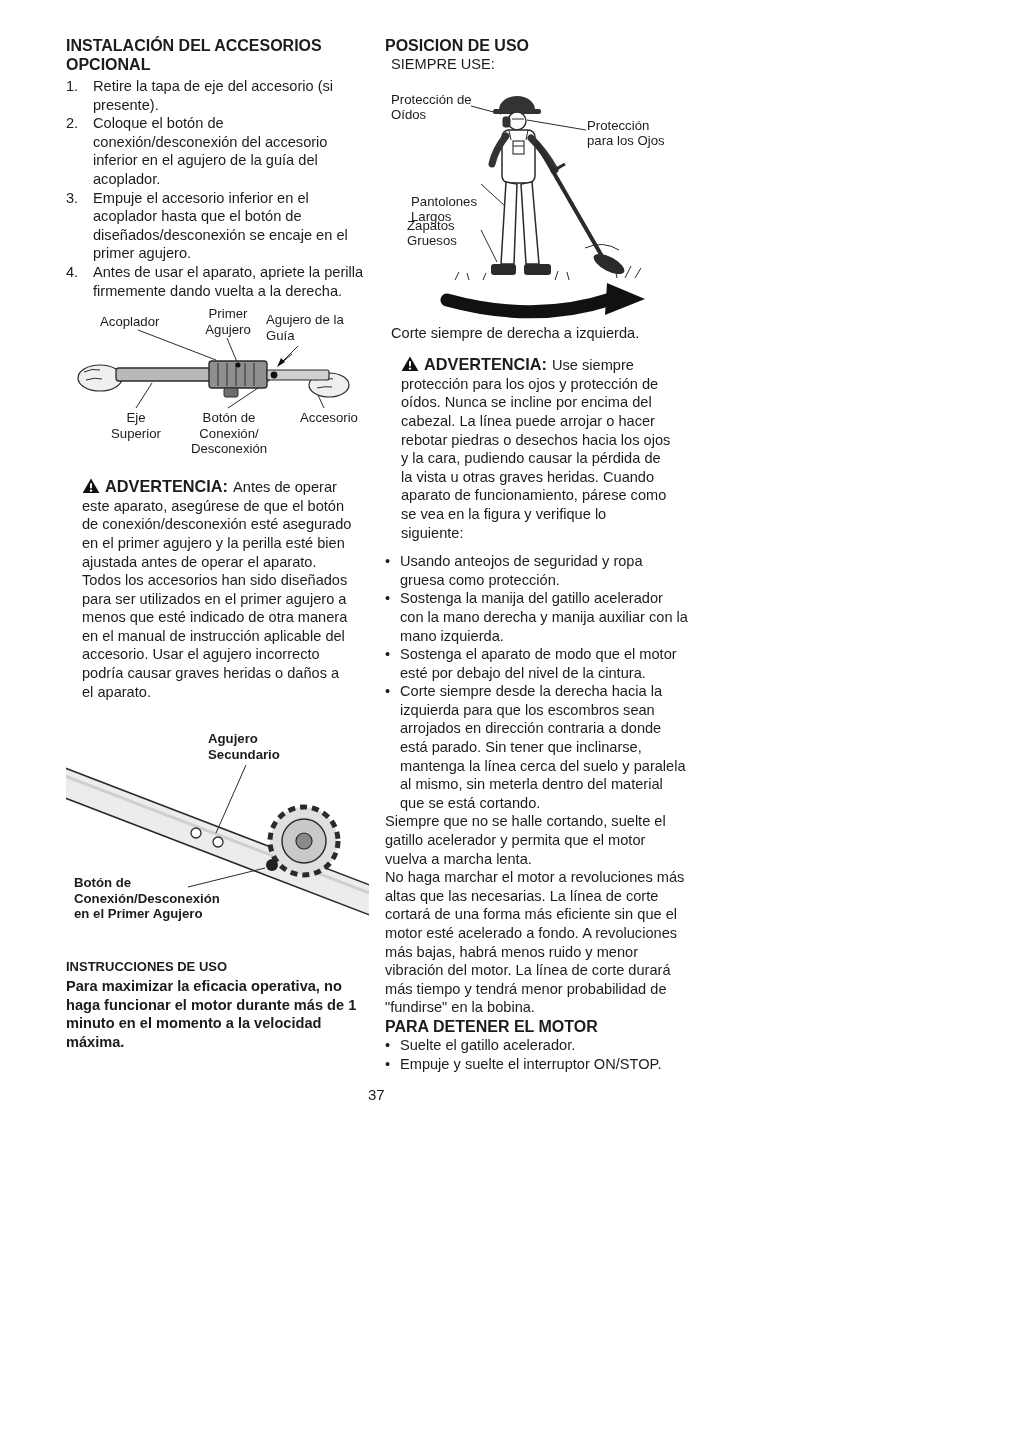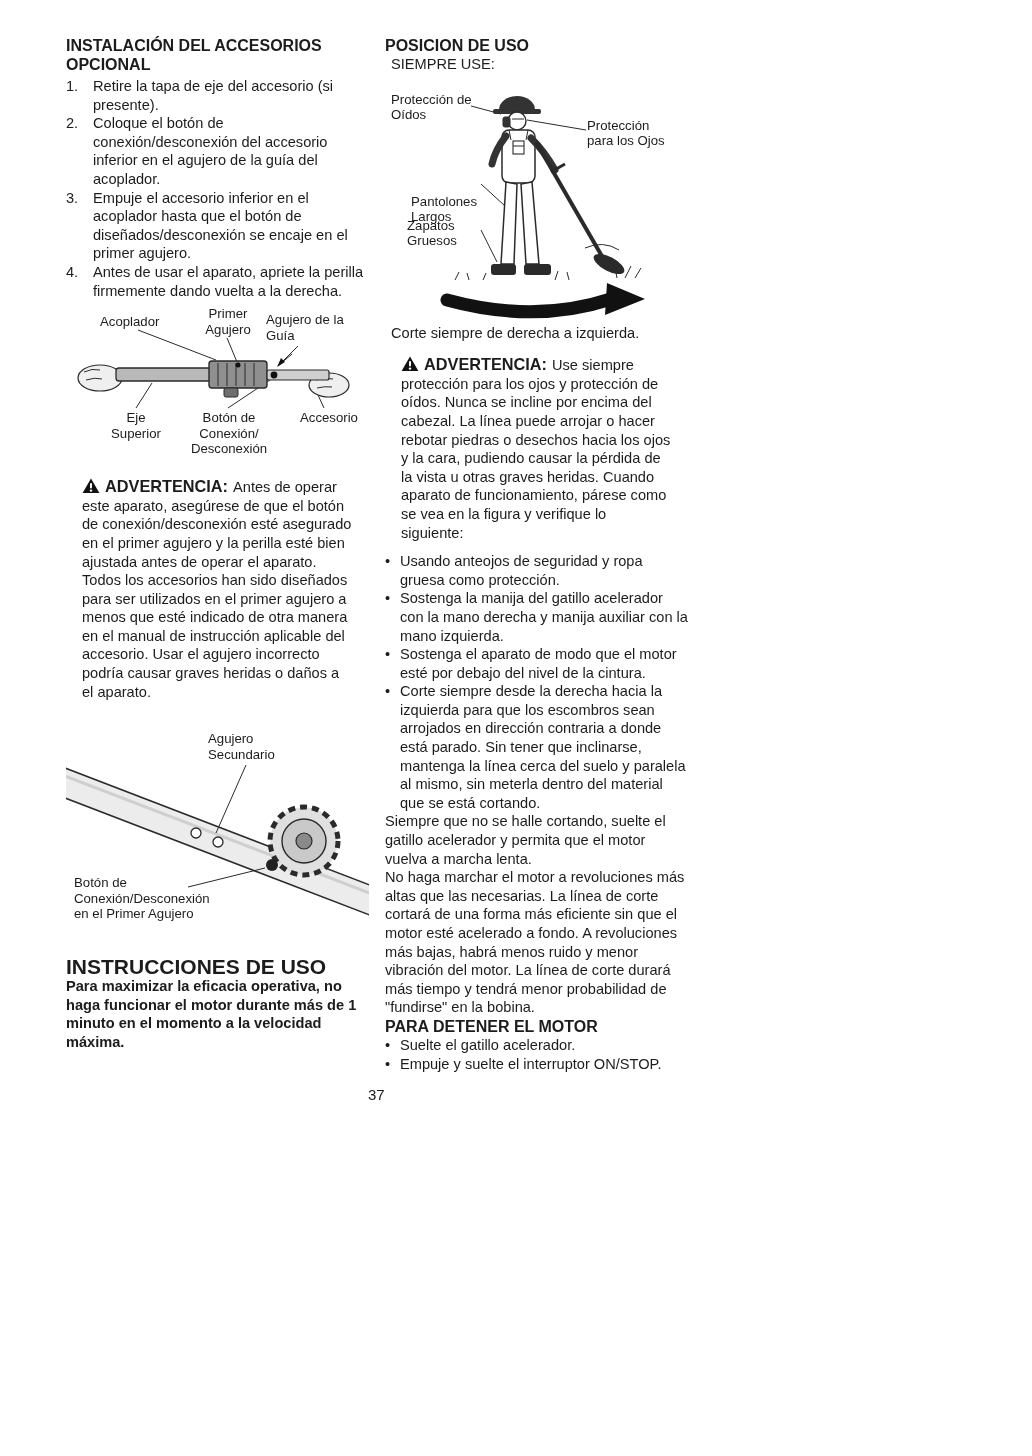--- a/index.html
+++ b/index.html
@@ -9,21 +9,21 @@
     font-family:"Liberation Sans", sans-serif;
     color:#1c1c1c;
     position:relative;
   }
   .page { position:relative; width:1032px; height:1456px; background:#ffffff; overflow:hidden; }
   .col { position:absolute; top:36px; font-size:14.6px; line-height:18.6px; }
   .col-left  { left:66px;  width:303px; }
   .col-right { left:385px; width:303px; }
 
   .h-title { font-size:16px; font-weight:bold; line-height:19px; }
-  .h-big   { font-size:21px; font-weight:bold; line-height:20px; margin-top:14px; }
+  .h-big   { font-size:13px; font-weight:bold; line-height:20px; margin-top:14px; }
 
   .steps { list-style:none; margin-top:3px; }
   .step  { display:flex; }
   .step-num  { flex:none; width:27px; }
   .step-text { flex:1; }
 
   .bullets { list-style:none; }
   .bullet { display:flex; }
   .bullet-glyph { flex:none; width:15px; }
   .bullet-text  { flex:1; }
@@ -31,21 +31,21 @@
   .warning { margin:13px 16px 10px; }
   .warn-icon { display:inline-block; vertical-align:-2px; margin-right:5px; }
   .warn-icon svg { display:block; }
   .warn-label { font-weight:bold; font-size:16.3px; margin-right:5px; }
 
   .bold-para { font-weight:bold; }
 
   .figure { position:relative; width:303px; }
   .figure svg { position:absolute; left:0; top:0; }
   .fig1 { height:158px; margin-top:6px; }
-  .fig2 { height:214px; margin-top:28px; }
+  .fig2 { height:214px; margin-top:28px;font-weight:bold; }
   .fig3 { height:242px; margin-top:4px; }
   .fig-label { position:absolute; font-size:13.2px; line-height:15.5px; color:#1c1c1c; }
   .tc { text-align:center; }
 
   .subtitle { margin-left:6px; }
   .caption  { margin:4px 0 1px 6px; }
 
   .page-number { position:absolute; left:368px; top:1086px; font-size:15px; }
 
   .ln { stroke:#2a2a2a; stroke-width:1; }

